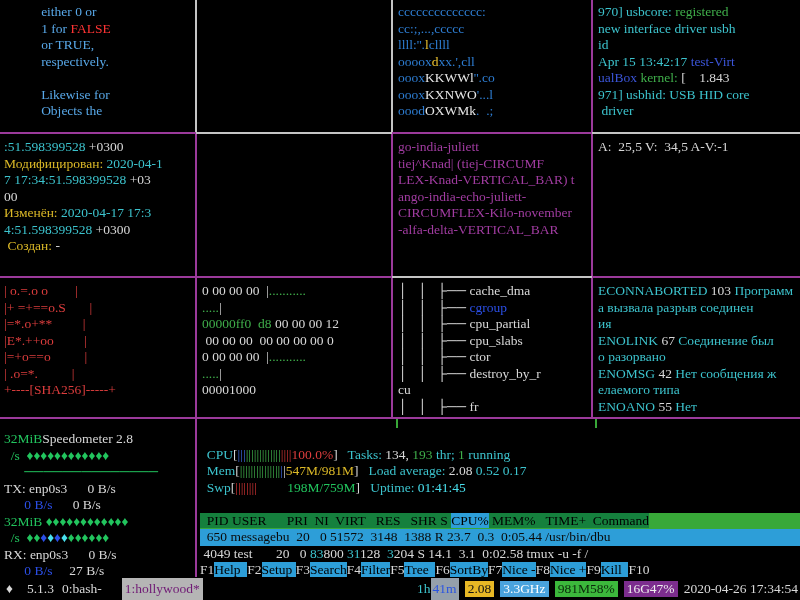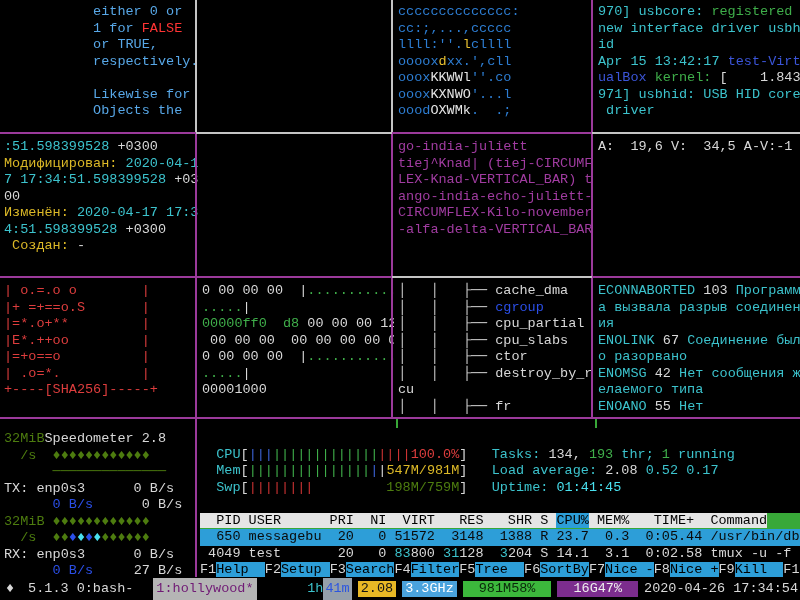--- a/index.html
+++ b/index.html
@@ -1,62 +1,62 @@
 <!DOCTYPE html>
 <html><head>
 <meta charset="utf-8">
 <style>
   html,body{margin:0;padding:0;background:#000;}
   #screen{position:relative;width:800px;height:600px;background:#000;overflow:hidden;
-    font-family:Liberation Mono, monospace;font-size:13.5px;line-height:16.5px;color:#d8d8d8;}
+    font-family:Liberation Serif, serif;font-size:13.5px;line-height:16.5px;color:#d8d8d8;}
   .pane{position:absolute;white-space:pre;overflow:hidden;padding:4px 0 0 4px;}
   .ln{min-height:16.5px;}
   .bord{position:absolute;}
   
   .s-lb{color:#58a8e8}.s-cy{color:#3cc3cd}.s-cy2{color:#49e0ee}
   .s-bl{color:#3b55d9}.s-bb{color:#2b4fe8}.s-gr{color:#3fae4a}
   .s-rd{color:#dd3d3d}.s-rdb{color:#ff3434}.s-yl{color:#dcb927}
-  .s-wt{color:#d8d8d8}.s-gy{color:#4d7c0f}.s-mg{color:#a13ca1}
+  .s-wt{color:#d8d8d8}.s-gy{color:#22c55e}.s-mg{color:#a13ca1}
   .s-ab{color:#2d7dd2}.s-ay{color:#e8c030}.s-aw{color:#e6e6e6}
   .s-barB{color:#3b63d6}.s-barG{color:#3fae4a}.s-barR{color:#cc3333}
   .s-sb{color:#0a0a0a}
-  .s-hb{background:#e5e5e5;color:#000}.s-hbs{background:#2d9ed8;color:#000000}
+  .s-hb{background:#15803d;color:#000}.s-hbs{background:#2d9ed8;color:#000000}
   .s-fkl{background:#2d9ed8;color:#000}
   .ln.hdr{background:#38a838}
   .ln.selrow{background:#2d9ed8}
   
   .statusbar{position:absolute;left:0;top:578px;width:800px;height:22px;background:#000;
     display:flex;justify-content:space-between;align-items:center;white-space:pre;overflow:hidden;}
   .sb-left,.sb-right{display:flex;align-items:center;}
   .sb-left{padding-left:6px}
   .sb-right{padding-right:2px}
   .sb-ind{margin-right:14px}
   .sb-ver{margin-right:8px}
   .sb-win{margin-right:20px}
   .chip-win{background:#b5b5b5;color:#701a75;padding:8px 3px}
   .chip-upt{background:#95a0ab;color:#2b55e0;padding:16px 2px}
   .chip-load{background:#e8b825;color:#141414;padding:0 3px;margin-left:6px}
   .chip-freq{background:#4aa3dd;color:#fff;padding:0 3px;margin-left:6px}
-  .chip-mem{background:#3cb83c;color:#0a280a;padding:0 16px;margin-left:6px}
-  .chip-disk{background:#7c2d8e;color:#eee;padding:0 16px;margin-left:6px}
+  .chip-mem{background:#3cb83c;color:#0a280a;padding:0 3px;margin-left:6px}
+  .chip-disk{background:#7c2d8e;color:#eee;padding:0 3px;margin-left:6px}
   .sb-date{margin-left:6px}
 </style>
 </head>
 <body>
 
 <div id="screen">
 
   <div class="pane" style="left:0;top:0;width:194px;height:131px"><div class="ln"><span class="s-lb">           either 0 or</span></div><div class="ln"><span class="s-lb">           1 for </span><span class="s-rdb">FALSE</span></div><div class="ln"><span class="s-lb">           or TRUE,</span></div><div class="ln"><span class="s-lb">           respectively.</span></div><div class="ln"></div><div class="ln"><span class="s-lb">           Likewise for</span></div><div class="ln"><span class="s-lb">           Objects the</span></div></div>
   <div class="pane" style="left:394px;top:0;width:196px;height:131px"><div class="ln"><span class="s-ab">cccccccccccccc:</span></div><div class="ln"><span class="s-ab">cc:;,...,ccccc</span></div><div class="ln"><span class="s-ab">llll:''.</span><span class="s-ay">l</span><span class="s-ab">cllll</span></div><div class="ln"><span class="s-ab">oooox</span><span class="s-ay">d</span><span class="s-ab">xx.',cll</span></div><div class="ln"><span class="s-ab">ooox</span><span class="s-aw">KKWWl</span><span class="s-ab">''.co</span></div><div class="ln"><span class="s-ab">ooox</span><span class="s-aw">KXNWO</span><span class="s-ab">'...l</span></div><div class="ln"><span class="s-ab">oood</span><span class="s-aw">OXWMk</span><span class="s-ab">.  .;</span></div></div>
   <div class="pane" style="left:594px;top:0;width:206px;height:131px"><div class="ln"><span class="s-cy">970] usbcore: </span><span class="s-gr">registered</span></div><div class="ln"><span class="s-cy">new interface driver usbh</span></div><div class="ln"><span class="s-cy">id</span></div><div class="ln"><span class="s-cy">Apr 15 13:42:17 </span><span class="s-bl">test-Virt</span></div><div class="ln"><span class="s-bl">ualBox </span><span class="s-gr">kernel: </span><span class="s-wt">[    1.843</span></div><div class="ln"><span class="s-cy">971] usbhid: USB HID core</span></div><div class="ln"><span class="s-cy"> driver</span></div></div>
 
   <div class="pane" style="left:0;top:135px;width:194px;height:140px"><div class="ln"><span class="s-cy">:51.598399528 </span><span class="s-wt">+0300</span></div><div class="ln"><span class="s-yl">Модифицирован: </span><span class="s-cy">2020-04-1</span></div><div class="ln"><span class="s-cy">7 17:34:51.598399528 </span><span class="s-wt">+03</span></div><div class="ln"><span class="s-wt">00</span></div><div class="ln"><span class="s-yl">Изменён: </span><span class="s-cy">2020-04-17 17:3</span></div><div class="ln"><span class="s-cy">4:51.598399528 </span><span class="s-wt">+0300</span></div><div class="ln"><span class="s-yl"> Создан: </span><span class="s-wt">-</span></div></div>
   <div class="pane" style="left:198px;top:135px;width:192px;height:140px"></div>
   <div class="pane" style="left:394px;top:135px;width:196px;height:140px"><div class="ln"><span class="s-mg">go-india-juliett</span></div><div class="ln"><span class="s-mg">tiej^Knad| (tiej-CIRCUMF</span></div><div class="ln"><span class="s-mg">LEX-Knad-VERTICAL_BAR) t</span></div><div class="ln"><span class="s-mg">ango-india-echo-juliett-</span></div><div class="ln"><span class="s-mg">CIRCUMFLEX-Kilo-november</span></div><div class="ln"><span class="s-mg">-alfa-delta-VERTICAL_BAR</span></div></div>
-  <div class="pane" style="left:594px;top:135px;width:206px;height:140px"><div class="ln"><span class="s-wt">A:  19,6 V:  34,5 A-V:-1</span></div></div>
+  <div class="pane" style="left:594px;top:135px;width:206px;height:140px"><div class="ln"><span class="s-wt">A:  25,5 V:  34,5 A-V:-1</span></div></div>
 
   <div class="pane" style="left:0;top:279px;width:194px;height:137px"><div class="ln"><span class="s-rd">| o.=.o o        |</span></div><div class="ln"><span class="s-rd">|+ =+==o.S       |</span></div><div class="ln"><span class="s-rd">|=*.o+**         |</span></div><div class="ln"><span class="s-rd">|E*.++oo         |</span></div><div class="ln"><span class="s-rd">|=+o==o          |</span></div><div class="ln"><span class="s-rd">| .o=*.          |</span></div><div class="ln"><span class="s-rd">+----[SHA256]-----+</span></div></div>
   <div class="pane" style="left:198px;top:279px;width:192px;height:137px"><div class="ln"><span class="s-wt">0 00 00 00  |</span><span class="s-gr">...........</span></div><div class="ln"><span class="s-gr">.....</span><span class="s-wt">|</span></div><div class="ln"><span class="s-gr">00000ff0  d8</span><span class="s-wt"> 00 00 00 12</span></div><div class="ln"><span class="s-wt"> 00 00 00  00 00 00 00 0</span></div><div class="ln"><span class="s-wt">0 00 00 00  |</span><span class="s-gr">...........</span></div><div class="ln"><span class="s-gr">.....</span><span class="s-wt">|</span></div><div class="ln"><span class="s-wt">00001000</span></div></div>
   <div class="pane" style="left:394px;top:279px;width:196px;height:137px"><div class="ln"><span class="s-wt">│   │   ├── cache_dma</span></div><div class="ln"><span class="s-wt">│   │   ├── </span><span class="s-bb">cgroup</span></div><div class="ln"><span class="s-wt">│   │   ├── cpu_partial</span></div><div class="ln"><span class="s-wt">│   │   ├── cpu_slabs</span></div><div class="ln"><span class="s-wt">│   │   ├── ctor</span></div><div class="ln"><span class="s-wt">│   │   ├── destroy_by_r</span></div><div class="ln"><span class="s-wt">cu</span></div><div class="ln"><span class="s-wt">│   │   ├── fr</span></div></div>
   <div class="pane" style="left:594px;top:279px;width:206px;height:137px"><div class="ln"><span class="s-cy">ECONNABORTED </span><span class="s-wt">103 </span><span class="s-cy">Программ</span></div><div class="ln"><span class="s-cy">а вызвала разрыв соединен</span></div><div class="ln"><span class="s-cy">ия</span></div><div class="ln"><span class="s-cy">ENOLINK </span><span class="s-wt">67 </span><span class="s-cy">Соединение был</span></div><div class="ln"><span class="s-cy">о разорвано</span></div><div class="ln"><span class="s-cy">ENOMSG </span><span class="s-wt">42 </span><span class="s-cy">Нет сообщения ж</span></div><div class="ln"><span class="s-cy">елаемого типа</span></div><div class="ln"><span class="s-cy">ENOANO </span><span class="s-wt">55 </span><span class="s-cy">Нет</span></div></div>
 
   <div class="pane" style="left:0;top:419px;width:194px;height:158px;padding-top:12px"><div class="ln"><span class="s-gy">32MiB</span><span class="s-wt">Speedometer 2.8</span></div><div class="ln"><span class="s-gy">  /s  ♦♦♦♦♦♦♦♦♦♦♦♦</span></div><div class="ln"><span class="s-gy">      ──────────────</span></div><div class="ln"><span class="s-wt">TX: enp0s3      0 B/s</span></div><div class="ln"><span class="s-bb">      0 B/s</span><span class="s-wt">      0 B/s</span></div><div class="ln"><span class="s-gy">32MiB ♦♦♦♦♦♦♦♦♦♦♦♦</span></div><div class="ln"><span class="s-gy">  /s  ♦♦</span><span class="s-bb">♦</span><span class="s-cy2">♦</span><span class="s-bb">♦</span><span class="s-cy2">♦</span><span class="s-gy">♦♦♦♦♦♦</span></div><div class="ln"><span class="s-wt">RX: enp0s3      0 B/s</span></div><div class="ln"><span class="s-bb">      0 B/s</span><span class="s-wt">     27 B/s</span></div></div>
   <div class="pane" style="left:198px;top:419px;width:602px;height:159px;padding-top:11px;padding-left:2px"><div class="ln"></div><div class="ln"><span class="s-wt">  </span><span class="s-cy">CPU</span><span class="s-wt">[</span><span class="s-barB">|||</span><span class="s-barG">|||||||||||||</span><span class="s-barR">||||</span><span class="s-rd">100.0%</span><span class="s-wt">]   </span><span class="s-cy">Tasks: </span><span class="s-wt">134, </span><span class="s-gr">193 </span><span class="s-cy">thr; </span><span class="s-gr">1 </span><span class="s-cy">running</span></div><div class="ln"><span class="s-wt">  </span><span class="s-cy">Mem</span><span class="s-wt">[</span><span class="s-barG">|||||||||||||||</span><span class="s-barB">|</span><span class="s-wt">|</span><span class="s-yl">547M/981M</span><span class="s-wt">]   </span><span class="s-cy">Load average: </span><span class="s-wt">2.08 </span><span class="s-cy">0.52 </span><span class="s-cy">0.17</span></div><div class="ln"><span class="s-wt">  </span><span class="s-cy">Swp</span><span class="s-wt">[</span><span class="s-barR">||||||||</span><span class="s-wt">         </span><span class="s-gy">198M/759M</span><span class="s-wt">]   </span><span class="s-cy">Uptime: </span><span class="s-cy2">01:41:45</span></div><div class="ln"></div><div class="ln hdr"><span class="s-hb">  PID USER      PRI  NI  VIRT   RES   SHR S </span><span class="s-hbs">CPU%</span><span class="s-hb"> MEM%   TIME+  Command</span></div><div class="ln selrow"><span class="s-sb">  650 messagebu  20   0 51572  3148  1388 R 23.7  0.3  0:05.44 /usr/bin/dbu</span></div><div class="ln"><span class="s-wt"> 4049 test       20   0 </span><span class="s-cy">83</span><span class="s-wt">800 </span><span class="s-cy">31</span><span class="s-wt">128  </span><span class="s-cy">3</span><span class="s-wt">204 S 14.1  3.1  0:02.58 tmux -u -f /</span></div><div class="ln"><span class="s-wt">F1</span><span class="s-fkl">Help  </span><span class="s-wt">F2</span><span class="s-fkl">Setup </span><span class="s-wt">F3</span><span class="s-fkl">Search</span><span class="s-wt">F4</span><span class="s-fkl">Filter</span><span class="s-wt">F5</span><span class="s-fkl">Tree  </span><span class="s-wt">F6</span><span class="s-fkl">SortBy</span><span class="s-wt">F7</span><span class="s-fkl">Nice -</span><span class="s-wt">F8</span><span class="s-fkl">Nice +</span><span class="s-wt">F9</span><span class="s-fkl">Kill  </span><span class="s-wt">F10</span></div></div>
 
   <div class="bord" style="left:0;top:132px;width:196px;height:2px;background:#9b3a9b"></div>

